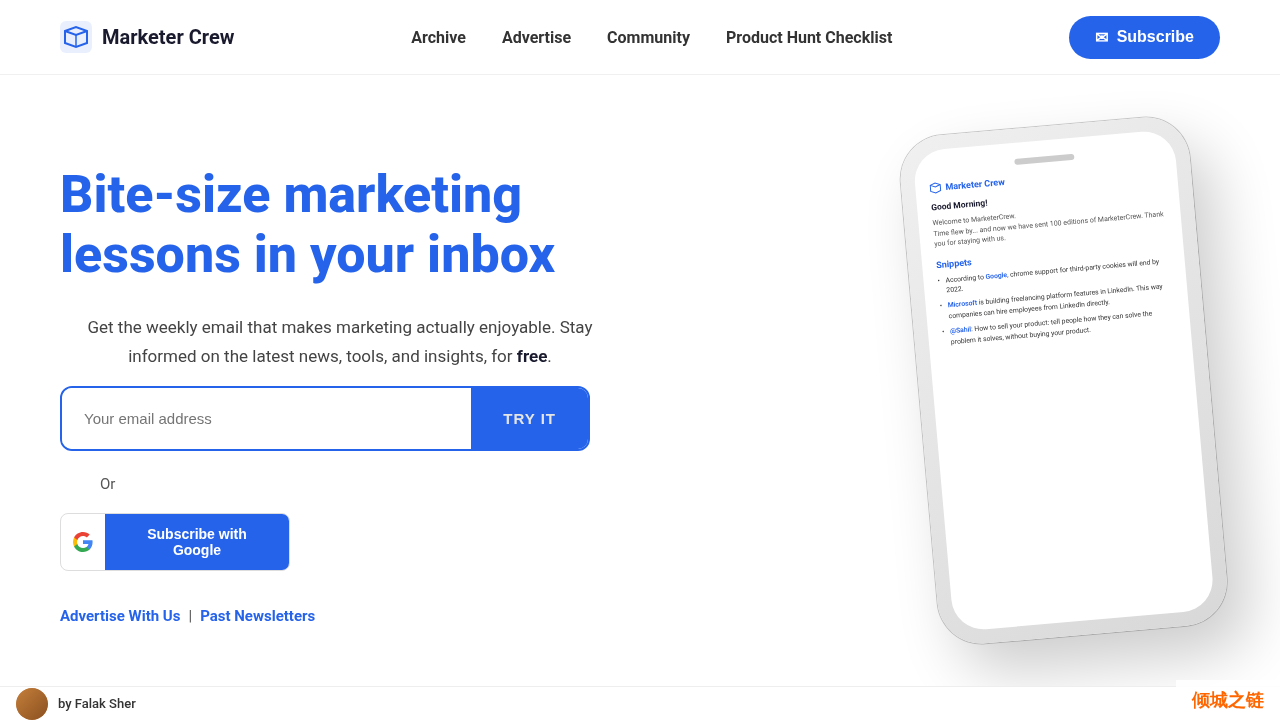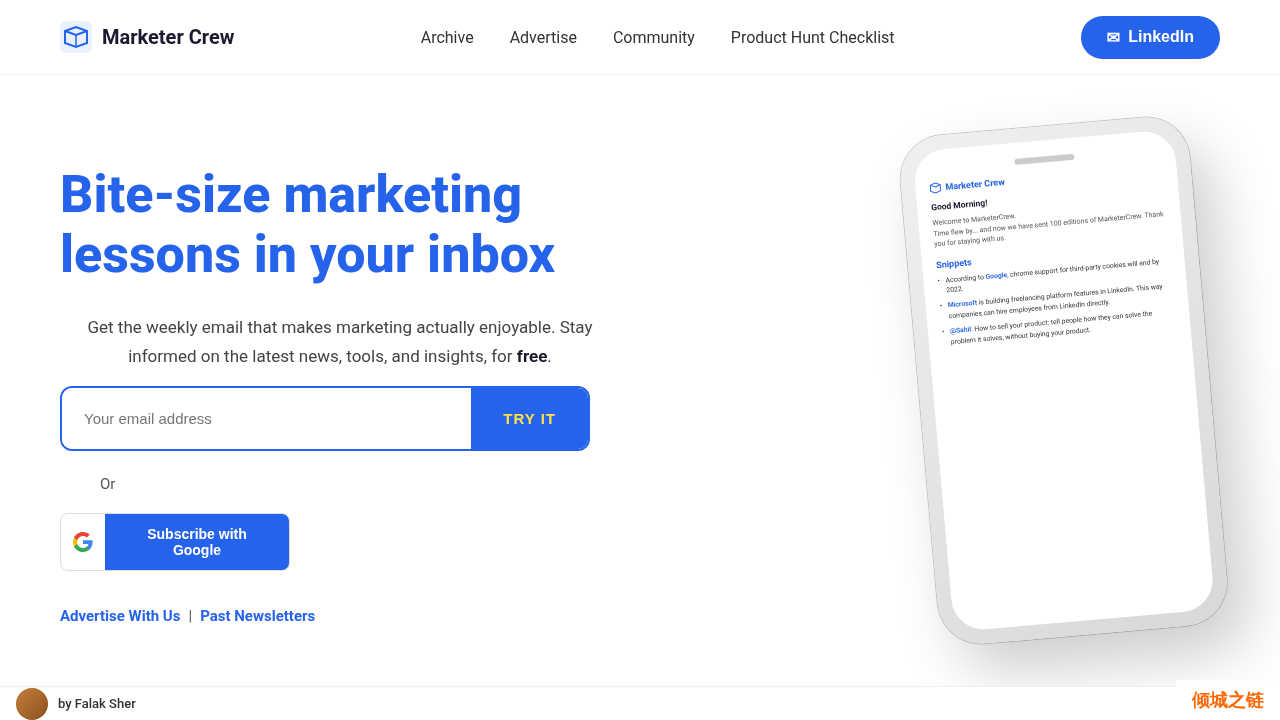--- a/index.html
+++ b/index.html
@@ -8,21 +8,21 @@
     
     nav {
       display: flex; align-items: center; justify-content: space-between;
       padding: 0 60px; height: 75px; border-bottom: 1px solid #f0f0f0;
     }
     .nav-logo { display: flex; align-items: center; gap: 10px; text-decoration: none; }
     .logo-icon { width: 32px; height: 32px; }
     .logo-text { font-size: 20px; font-weight: 700; color: #1a1a2e; }
     .nav-links { display: flex; align-items: center; gap: 36px; }
     .nav-links a {
-      text-decoration: none; color: #333; font-size: 16px; font-weight: 400;
+      text-decoration: none; color: #333; font-size: 16px; font-weight: 700;
     }
     .subscribe-btn {
       display: flex; align-items: center; gap: 8px;
       background: #2563eb; color: #fff; border: none; border-radius: 28px;
       padding: 12px 26px; font-size: 16px; font-weight: 600; cursor: pointer;
     }
     .email-icon { font-size: 16px; }
 
     
     .hero {
@@ -42,21 +42,21 @@
 
     .email-form {
       display: flex; border: 2px solid #2563eb; border-radius: 12px;
       overflow: hidden; margin-bottom: 24px; max-width: 530px;
     }
     .email-input {
       flex: 1; padding: 22px 22px; font-size: 15px; border: none; outline: none;
       color: #888; background: #fff;
     }
     .try-btn {
-      background: #2563eb; color: #fde047; border: none; padding: 18px 32px;
+      background: #2563eb; color: #e5e5e5; border: none; padding: 18px 32px;
       font-size: 15px; font-weight: 800; letter-spacing: 1px; cursor: pointer;
     }
 
     .or-text { font-size: 15px; color: #555; margin-bottom: 14px; margin-left: 40px; }
 
     .google-btn {
       display: flex; align-items: center; gap: 0;
       border: 1px solid #ddd; border-radius: 8px; overflow: hidden;
       cursor: pointer; background: #fff; max-width: 230px; margin-top: 20px;
     }
@@ -145,21 +145,21 @@
     <span class="logo-text">Marketer Crew</span>
   </a>
   <div class="nav-links">
     <a href="#">Archive</a>
     <a href="#">Advertise</a>
     <a href="#">Community</a>
     <a href="#">Product Hunt Checklist</a>
   </div>
   <button class="subscribe-btn">
     <span class="email-icon">✉</span>
-    <span>LinkedIn</span>
+    <span>Subscribe</span>
   </button>
 </nav>
 
 <section class="hero">
   <div class="hero-left">
     <h1 class="hero-title">Bite-size marketing lessons in your inbox</h1>
     <p class="hero-desc">
       <span>Get the weekly email that makes marketing actually enjoyable. Stay informed on the latest news, tools, and insights, for </span><strong>free</strong><span>.</span>
     </p>
 

